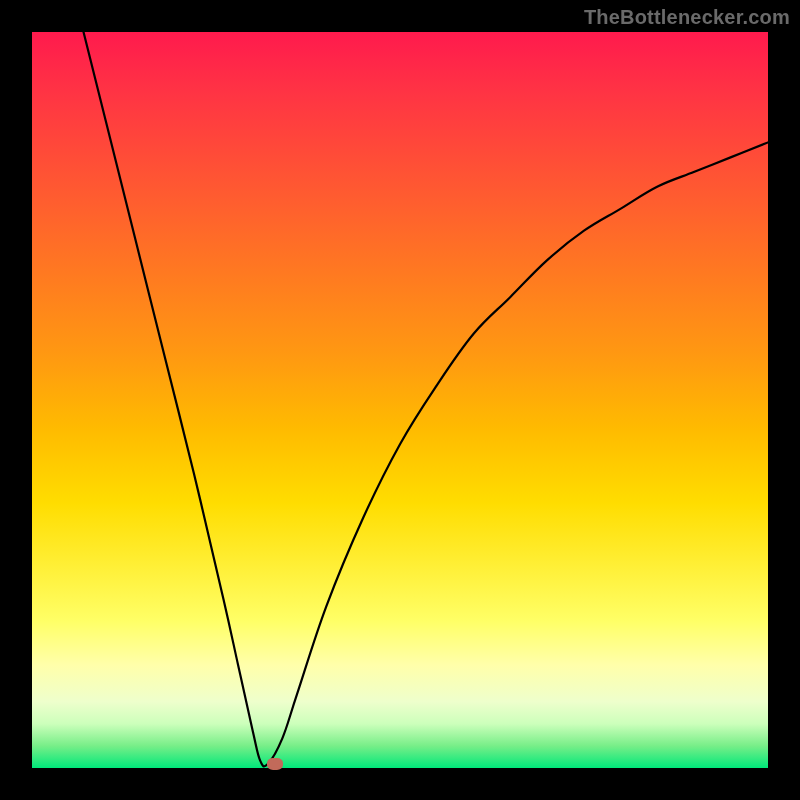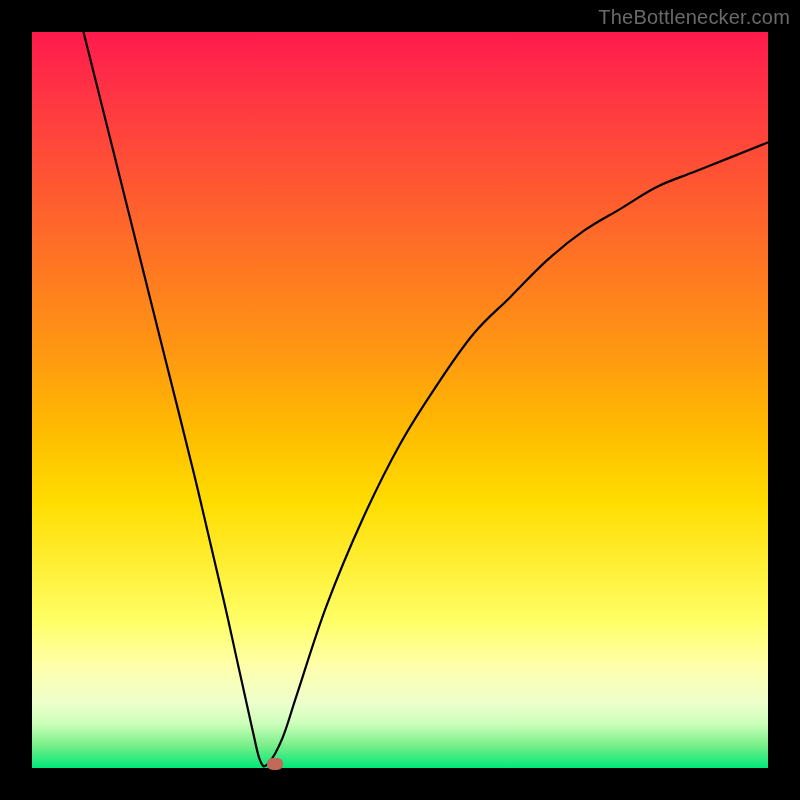--- a/index.html
+++ b/index.html
@@ -33,21 +33,21 @@
       #00e87a 100%
     );
   }
   .watermark {
     position: absolute;
     top: 6px;
     right: 10px;
     font-family: Arial, Helvetica, sans-serif;
     font-size: 20px;
     color: #6a6a6a;
-    font-weight: 400;
+    font-weight: 700;
     letter-spacing: 0.2px;
   }
   svg.curve {
     position: absolute;
     left: 0; top: 0;
     width: 736px; height: 736px;
   }
   .bead {
     position: absolute;
     width: 16px;

